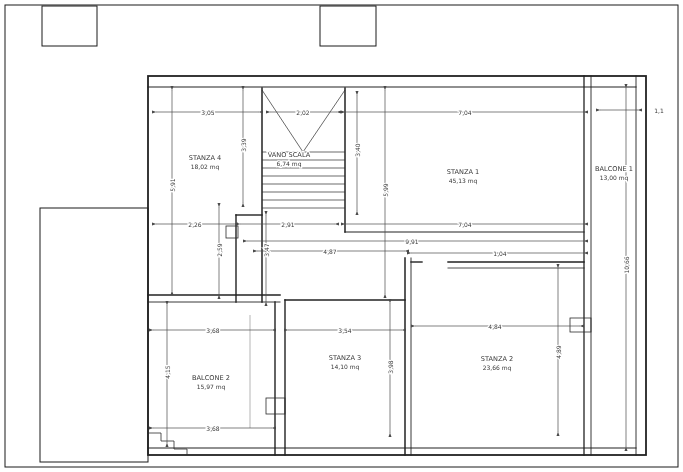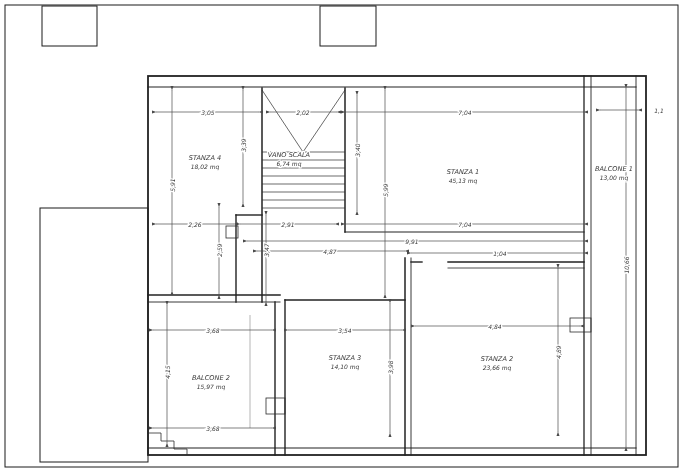--- a/index.html
+++ b/index.html
@@ -1,16 +1,16 @@
 <!DOCTYPE html>
 <html><head>
 <meta charset="utf-8">
 <style>
   html,body{margin:0;padding:0;background:#ffffff;}
-  .stage{width:683px;height:472px;position:relative;background:#ffffff;overflow:hidden;font-style:italic;}
+  .stage{width:683px;height:472px;position:relative;background:#ffffff;overflow:hidden;}
   svg{display:block;font-family:"DejaVu Sans", sans-serif;}
   .wall{stroke:#222222;fill:none;stroke-linecap:square;}
   .wall-thin{stroke:#2b2b2b;stroke-width:0.8;fill:none;}
   .frame{stroke:#1a1a1a;stroke-width:1;fill:none;}
   .dim{stroke:#4a4a4a;stroke-width:0.7;fill:none;}
   .ext{stroke:#6a6a6a;stroke-width:0.5;fill:none;}
   .dim-text{font-size:6px;fill:#3a3a3a;stroke:#ffffff;stroke-width:2.4px;paint-order:stroke;text-anchor:middle;}
   .room-name{font-size:6.6px;fill:#383838;stroke:#ffffff;stroke-width:2.4px;paint-order:stroke;text-anchor:middle;}
   .room-area{font-size:6px;fill:#383838;stroke:#ffffff;stroke-width:2.4px;paint-order:stroke;text-anchor:middle;}
   .tread{stroke:#2b2b2b;stroke-width:0.7;}

